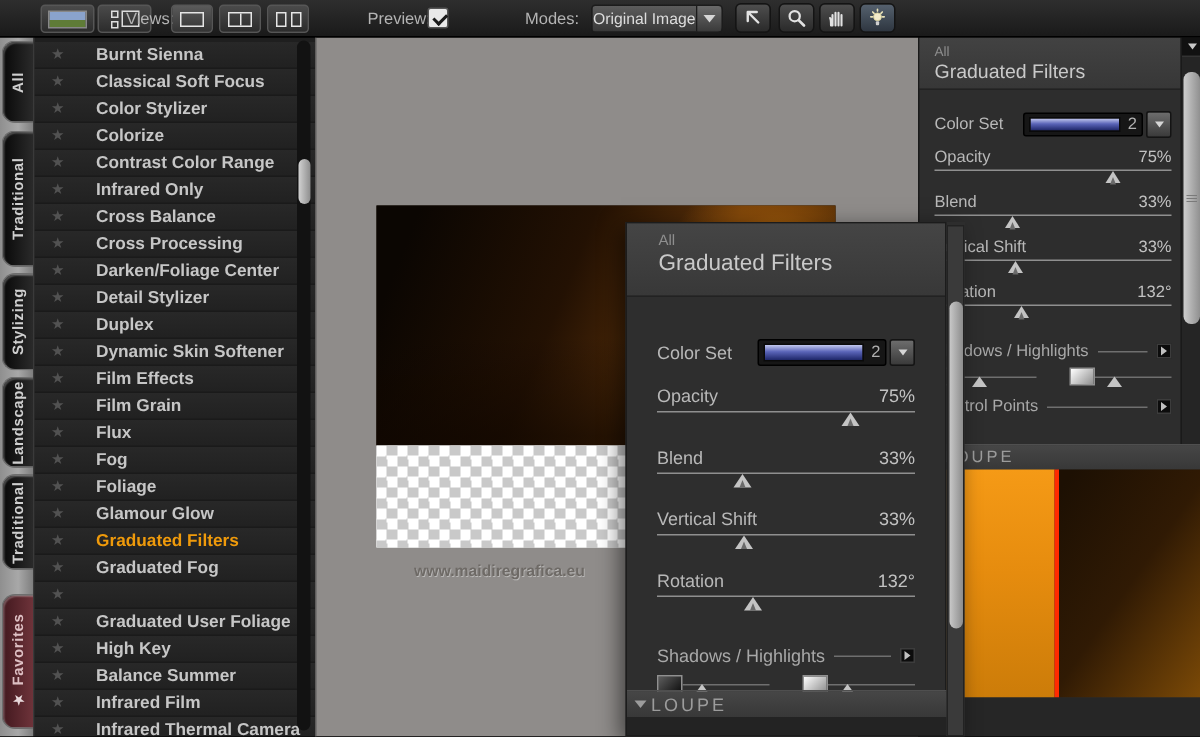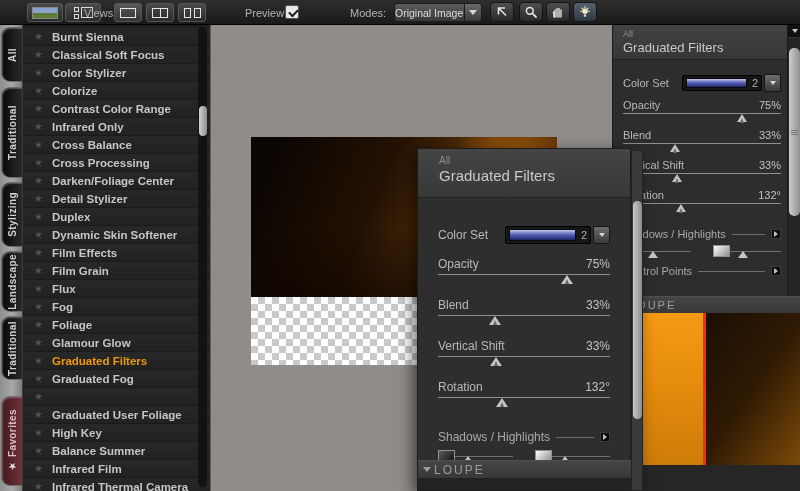--- a/index.html
+++ b/index.html
@@ -23,21 +23,21 @@
   .view-ic{width:16px;height:10px;border:1px solid #e6e6e6;position:relative;}
   .view-ic.split::after{content:'';position:absolute;left:50%;top:0;bottom:0;width:1px;background:#e6e6e6;}
   .view-two{display:flex;gap:3px;}
   .view-two .half{width:7px;height:10px;border:1px solid #e6e6e6;}
   .checkbox{position:absolute;left:285px;top:5px;width:14px;height:14px;background:#e8e8e8;
     border:1px solid #555;border-radius:2px;}
   .checkbox::after{content:'';position:absolute;left:3px;top:3px;width:7px;height:4px;
     border-left:2px solid #1a1a1a;border-bottom:2px solid #1a1a1a;transform:rotate(-45deg);}
   .dropdown{position:absolute;left:394px;top:3px;width:88px;height:19px;border:1px solid #1c1c1c;
     border-radius:3px;background:linear-gradient(#5c5c5c,#383838);display:flex;align-items:center;}
-  .dropdown .dd-label{flex:1;font-size:10.5px;color:#dcdcdc;text-align:left;}
+  .dropdown .dd-label{flex:1;font-size:10.5px;color:#dcdcdc;text-align:center;}
   .dd-arrow-btn{width:17px;height:100%;border-left:1px solid #1c1c1c;
     background:linear-gradient(#6a6a6a,#3a3a3a);display:flex;align-items:center;justify-content:center;border-radius:0 3px 3px 0;}
   .caret-down{width:0;height:0;border-left:4px solid transparent;border-right:4px solid transparent;border-top:5px solid #d6d6d6;}
   .tool-btn{position:absolute;top:2px;width:24px;height:20px;border:1px solid #141414;border-radius:4px;
     background:linear-gradient(#4e4e4e,#2a2a2a);display:flex;align-items:center;justify-content:center;}
   .tool-btn svg{display:block;}
 
   
   .tabrail{position:absolute;left:0;top:25px;width:22px;height:466px;
     background:linear-gradient(90deg,#8f8f8f,#a8a8a8 55%,#7e7e7e);z-index:3;}
@@ -50,21 +50,21 @@
   .cat-tab.fav{background:linear-gradient(90deg,#43191f,#6e333a);}
   .cat-tab.fav .vtext{color:#ddbfc3;}
   .cat-tab .star-glyph{color:#e9dadc;font-size:10px;transform:rotate(90deg);margin-top:2px;}
 
   
   .filterlist{position:absolute;left:22px;top:25px;width:188px;height:466px;background:#1f1f1f;
     overflow:hidden;z-index:2;border-left:1px solid #3a3a3a;padding-top:3px;}
   .frow{height:18px;display:flex;align-items:center;padding-left:11px;gap:7px;
     background:linear-gradient(#282828,#212121);border-bottom:1px solid #1a1a1a;}
   .frow .star{font-size:10px;color:#525252;width:11px;flex:none;}
-  .frow .fname{font-size:11.5px;font-weight:bold;color:#c6c6c6;white-space:nowrap;}
+  .frow .fname{font-size:11.5px;font-weight:bold;color:#c6c6c6;white-space:nowrap;margin-left:12px;}
   .frow.sel .fname{color:#ef9a0b;}
   .list-scroll{position:absolute;left:198px;top:27px;width:9px;height:460px;background:#121212;
     border-radius:5px;z-index:4;}
   .list-thumb{position:absolute;left:198.5px;top:106px;width:8px;height:30px;border-radius:4px;
     background:linear-gradient(90deg,#d2d2d2,#8e8e8e);z-index:5;}
 
   
   .canvas{position:absolute;left:210px;top:25px;width:402px;height:466px;background:#8f8c8a;
     border-left:1px solid #5f5d5c;z-index:1;}
   .preview-img{position:absolute;left:40px;top:112px;width:306px;height:160px;
@@ -367,20 +367,21 @@
       <span class="fname">Infrared Thermal Camera</span>
     </div>
   </div>
 <div class="list-scroll"></div>
 <div class="list-thumb"></div>
 
 <div class="canvas">
   <div class="preview-img"></div>
   <div class="preview-alpha"></div>
   <div class="watermark">
+    <div class="wm-url">www.maidiregrafica.eu</div>
   </div>
 </div>
 
 <div class="right-panel">
   <div class="rp-header">
     <div class="ph-cat">All</div>
     <div class="ph-title">Graduated Filters</div>
   </div>
   <div class="rp-body">
     <div class="colorset-row">

